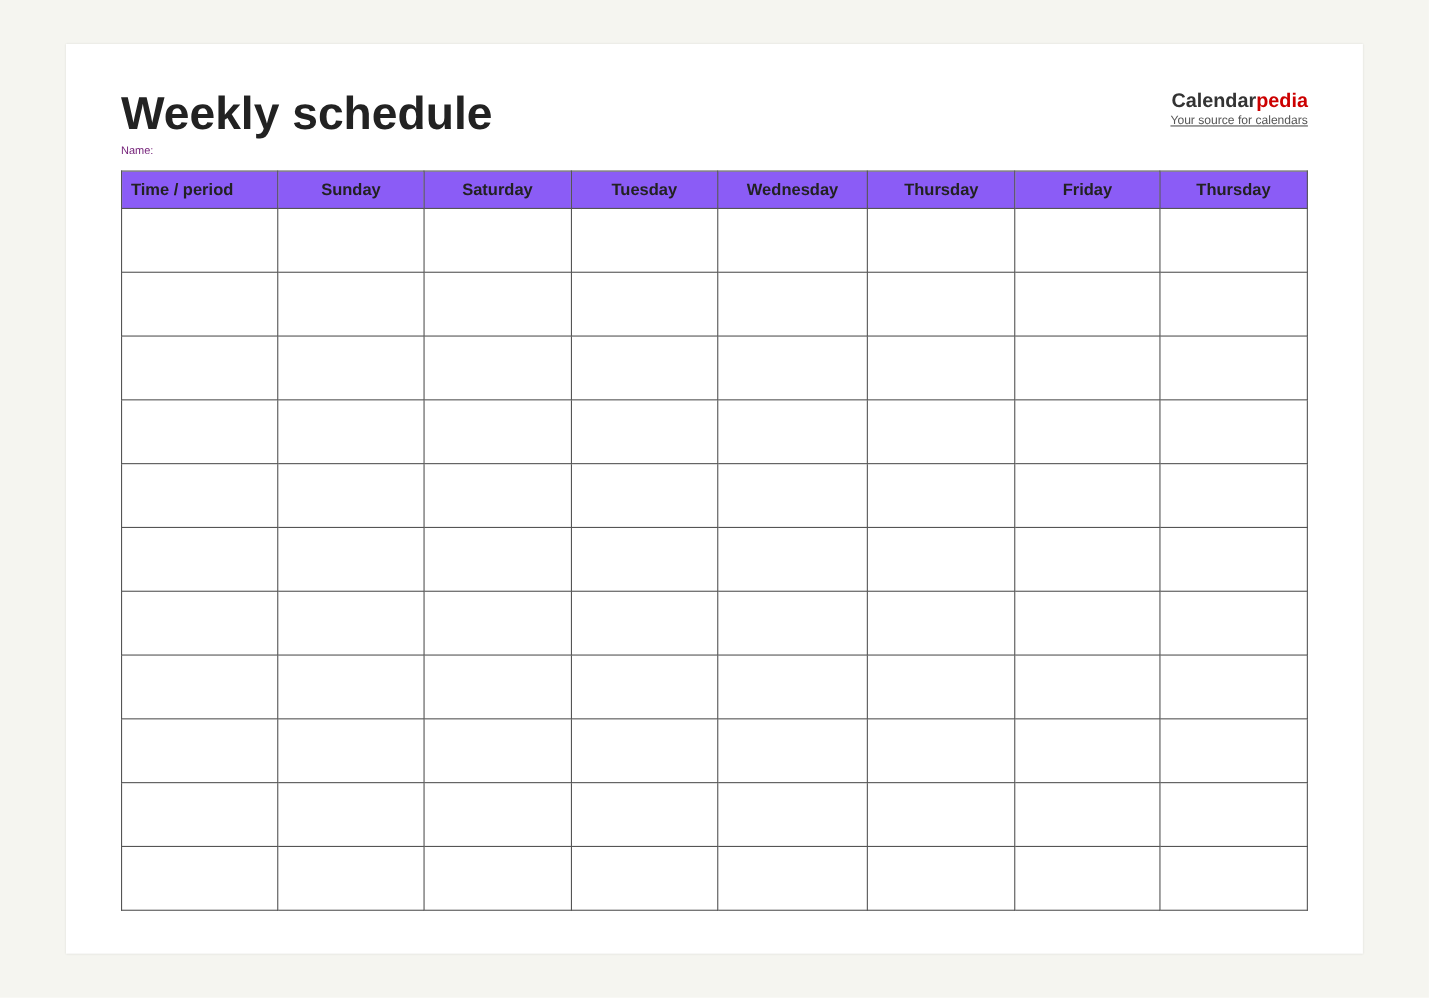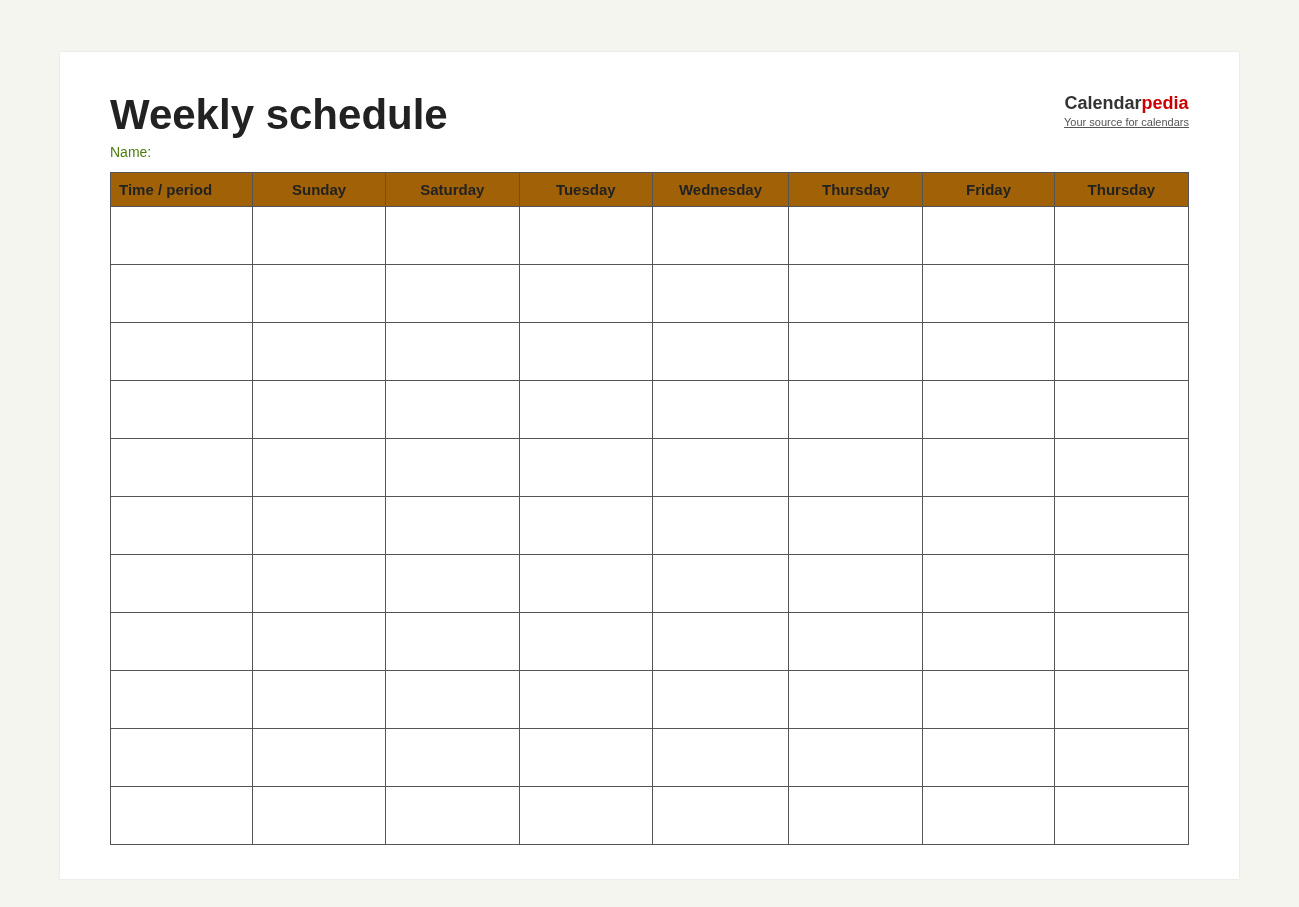--- a/index.html
+++ b/index.html
@@ -19,21 +19,20 @@
       padding: 40px 60px;
     }
 
     .page-container {
       background: #ffffff;
       width: 1179px;
       min-height: 827px;
       padding: 40px 50px 30px 50px;
       position: relative;
       box-shadow: 0 0 2px rgba(0,0,0,0.1);
-      margin-top: 12px;
     }
 
     .header-area {
       display: flex;
       justify-content: space-between;
       align-items: flex-start;
       margin-bottom: 8px;
     }
 
     .title-area {
@@ -42,27 +41,27 @@
     }
 
     .page-title {
       font-size: 42px;
       font-weight: bold;
       color: #222222;
       line-height: 1.1;
     }
 
     .name-label {
-      font-size: 14px;
-      color: #4d7c0f;
+      font-size: 10px;
+      color: #701a75;
       margin-top: 6px;
     }
 
     .logo-area {
-      text-align: center;
+      text-align: right;
       font-size: 18px;
       line-height: 1.3;
     }
 
     .logo-calendar {
       color: #333333;
       font-weight: bold;
       font-size: 18px;
     }
 
@@ -90,21 +89,21 @@
       border: 1px solid #555555;
       padding: 0;
     }
 
     .schedule-table th {
       font-size: 15px;
       font-weight: bold;
       color: #222222;
       text-align: center;
       padding: 8px 4px;
-      background: #a16207;
+      background: #8b5cf6;
     }
 
     .schedule-table th:first-child {
       text-align: left;
       padding-left: 8px;
     }
 
     .schedule-table td {
       height: 58px;
       background: #ffffff;

